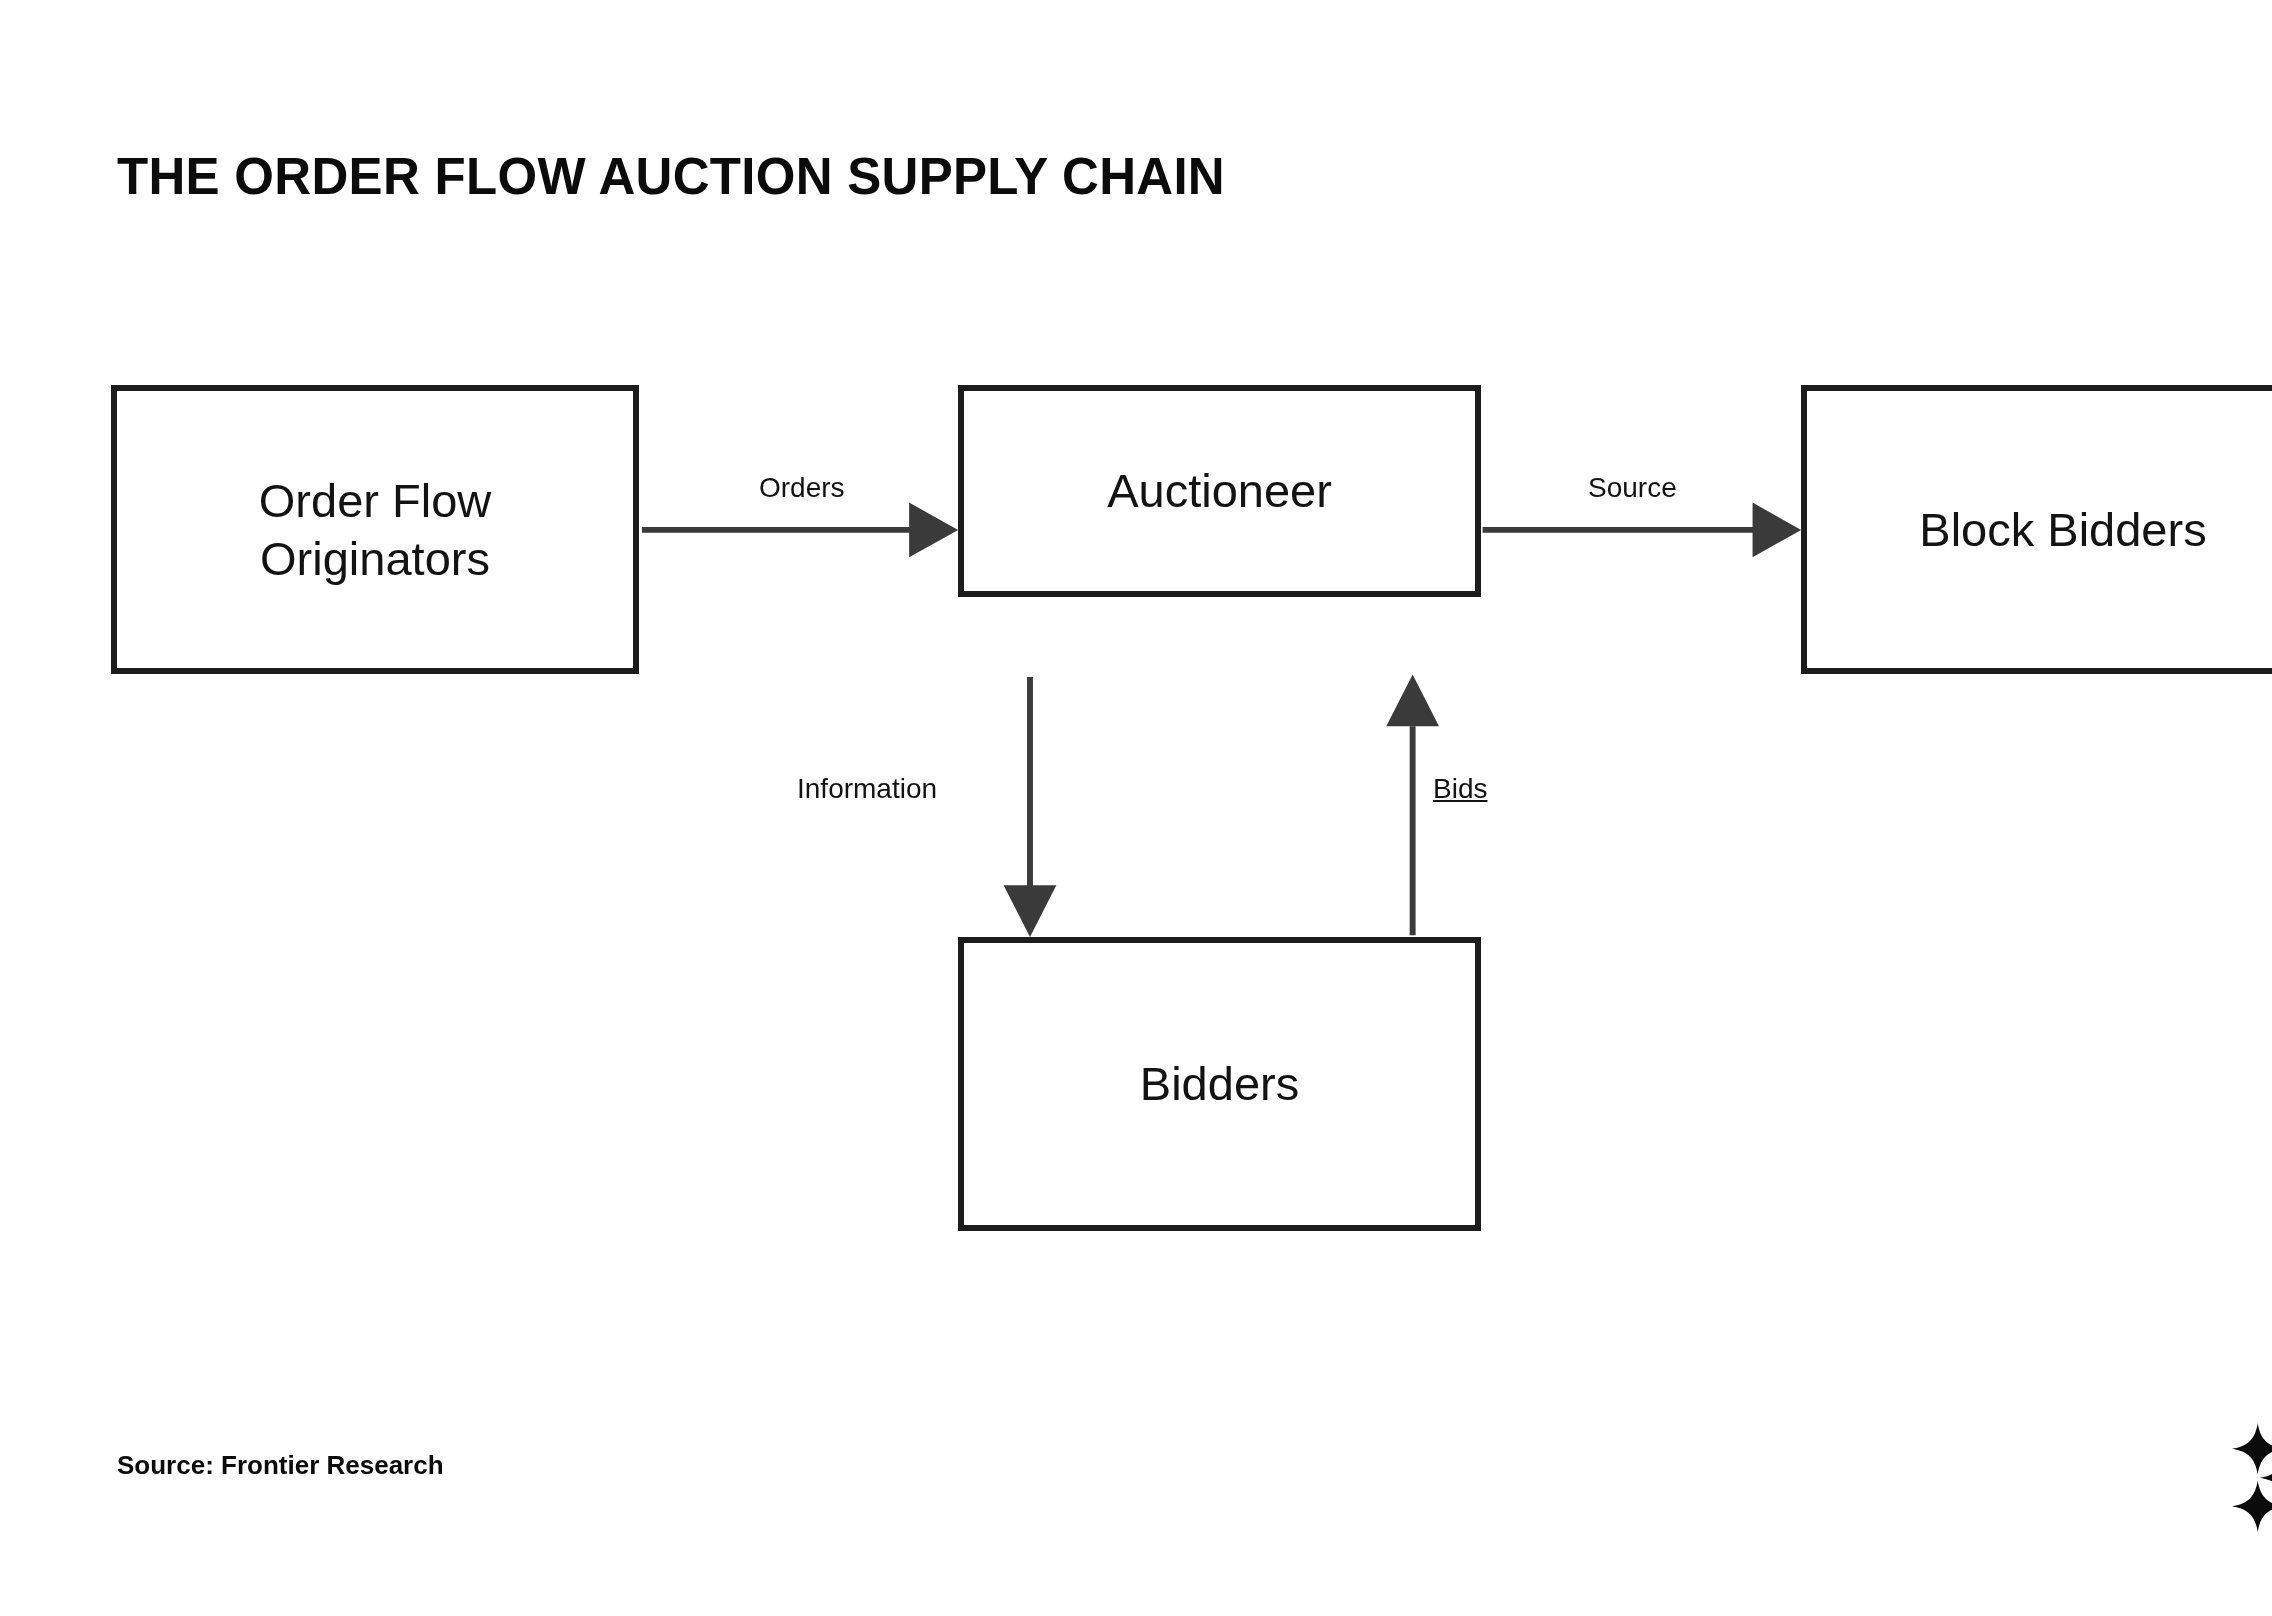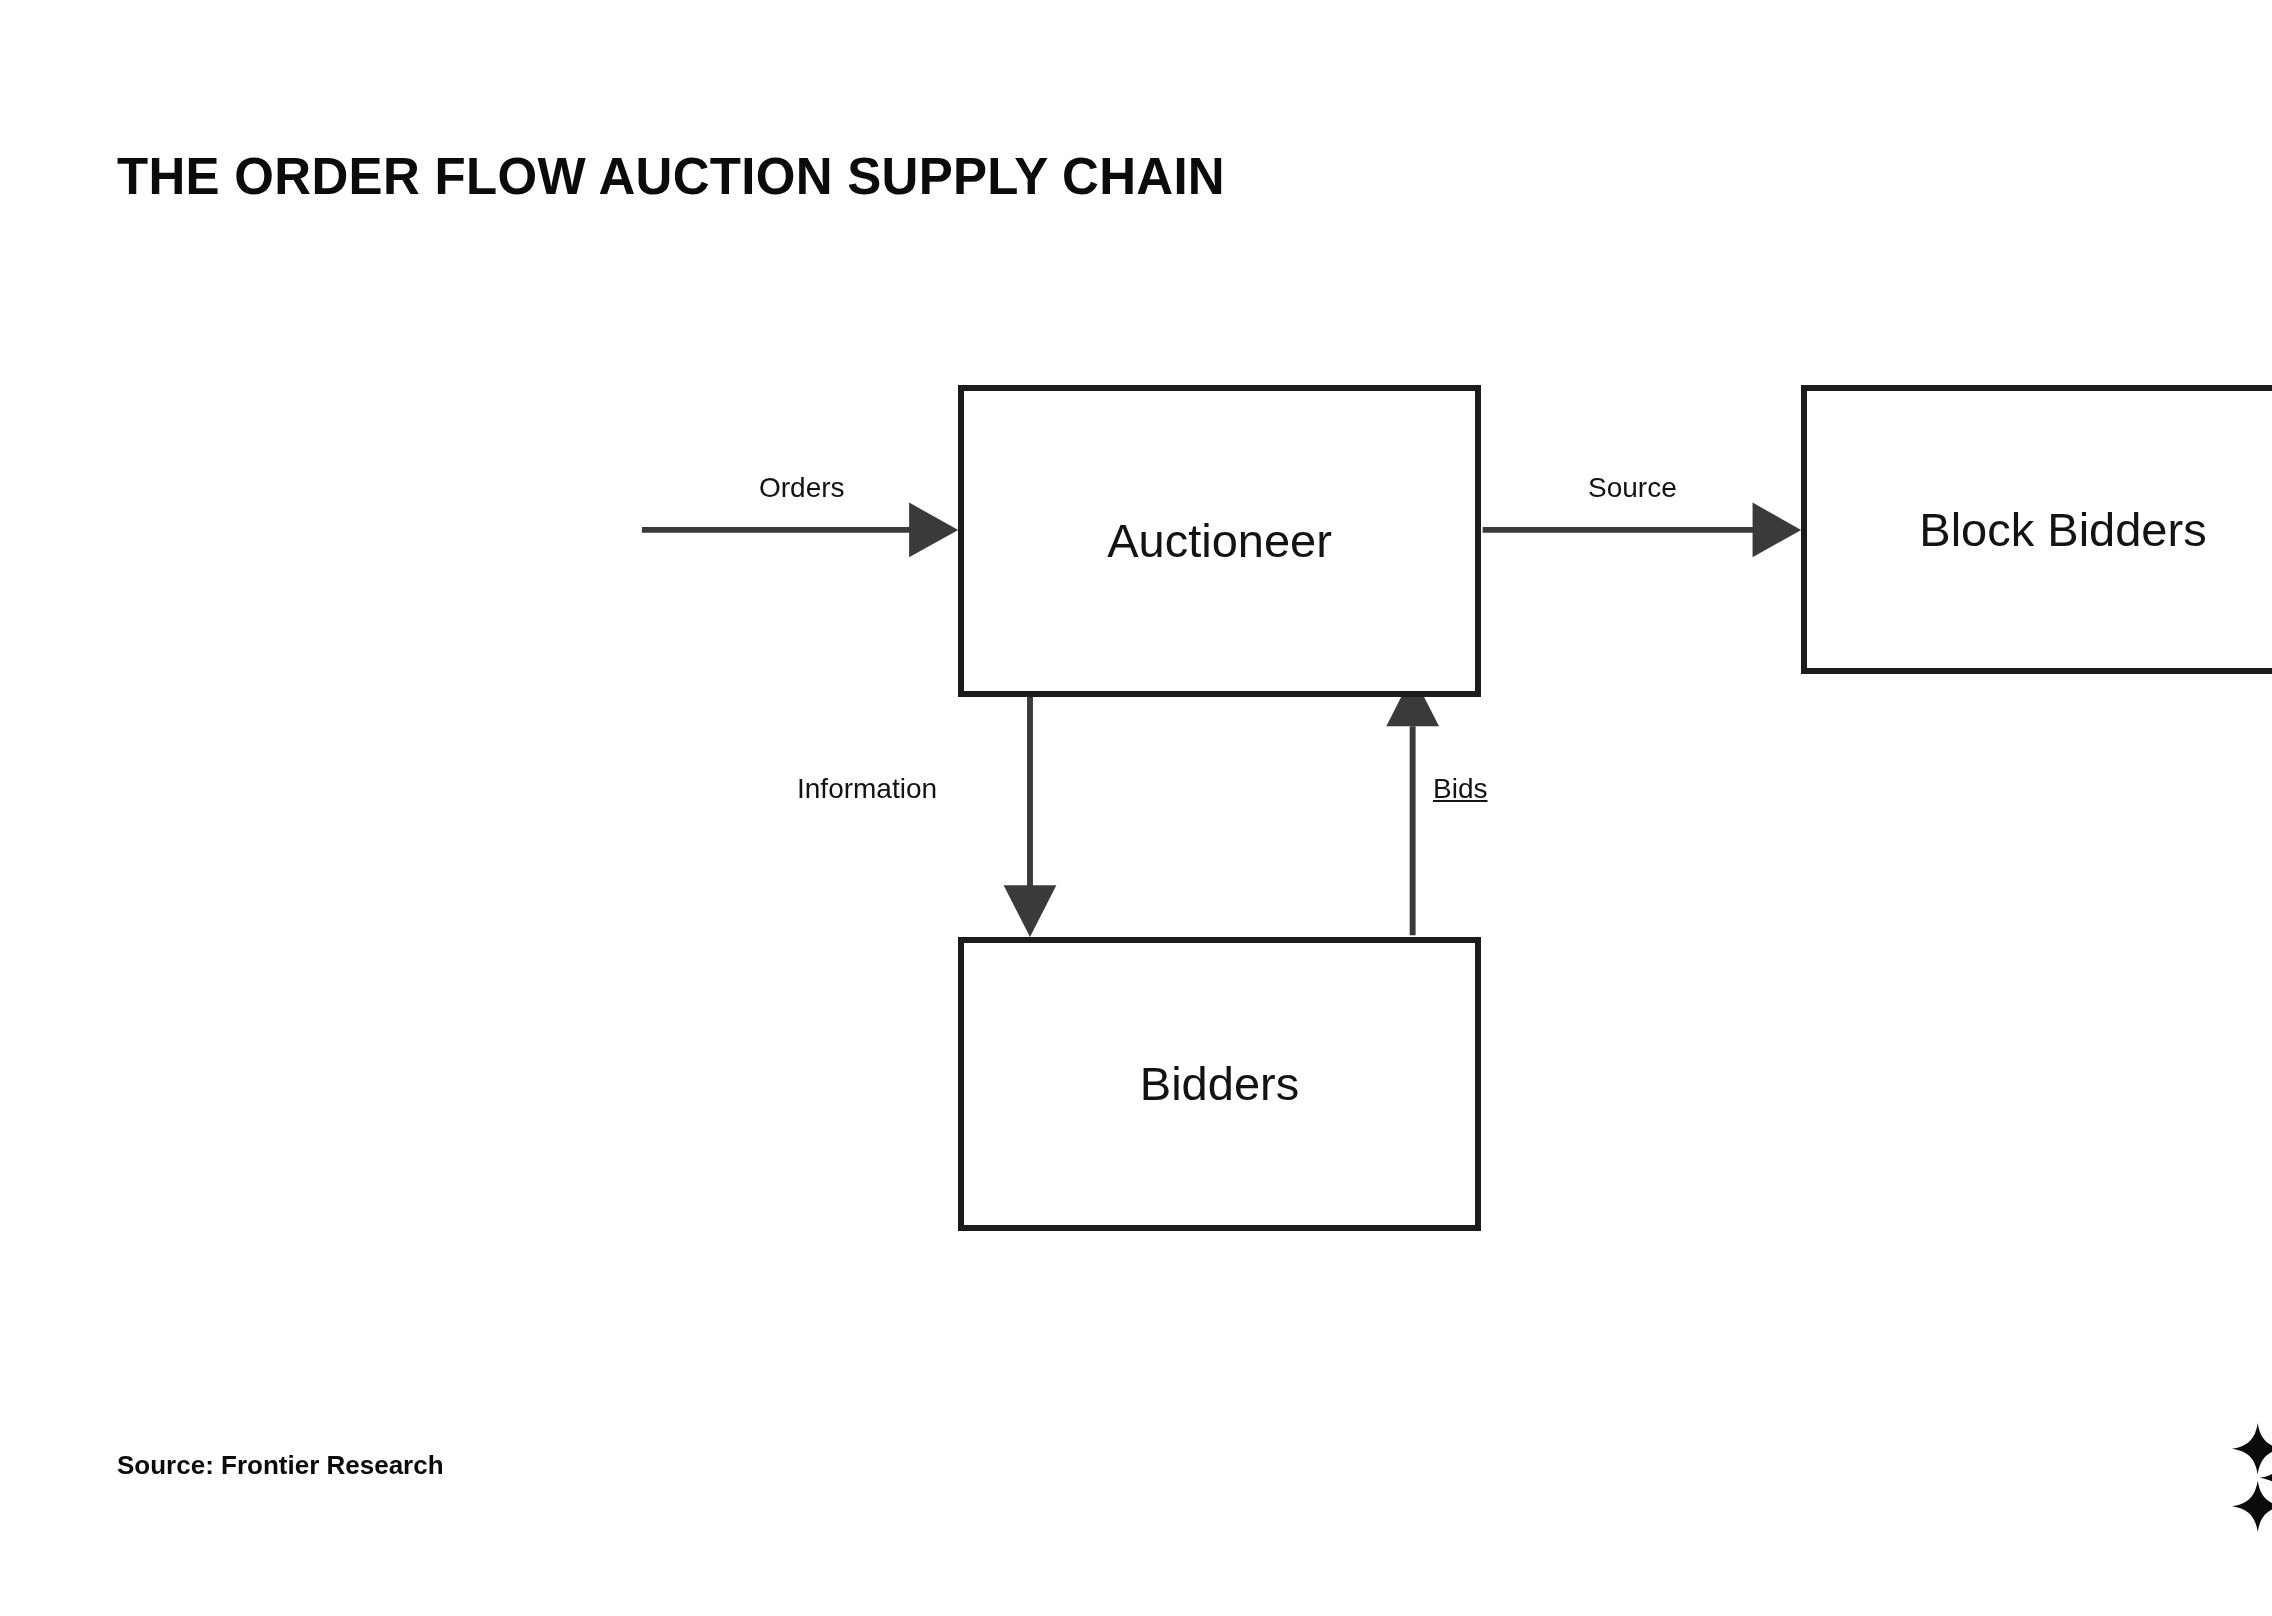--- a/index.html
+++ b/index.html
@@ -52,21 +52,21 @@
   .node-label {
     font-size: 47px;
     font-weight: 400;
     color: #131313;
     line-height: 1.18;
     font-family: "Liberation Sans", sans-serif;
   }
   .node-label.two-line { line-height: 1.22; }
 
   #box-originators { left: 111px;  top: 385px;  width: 528px; height: 289px; }
-  #box-auctioneer  { left: 958px; top: 385px;  width: 523px; height: 312px; }
+  #box-auctioneer  { left: 958px; top: 385px;  width: 523px; height: 212px; }
   #box-builders    { left: 1801px; top: 385px;  width: 524px; height: 289px; }
   #box-bidders     { left: 958px; top: 937px; width: 523px; height: 294px; }
 
   #box-originators .node-label { text-align: center; }
 
   
   .edge-label {
     position: absolute;
     font-size: 28px;
     font-weight: 400;
@@ -133,20 +133,26 @@
       <line x1="2266" y1="1490" x2="2266" y2="1952" stroke="#3a3a3a" stroke-width="13"></line>
       <polygon points="2208,1948 2324,1948 2266,2062" fill="#3a3a3a"></polygon>
     </g>
 
     <g>
       <line x1="3108" y1="2058" x2="3108" y2="1598" stroke="#3a3a3a" stroke-width="13"></line>
       <polygon points="3050,1598 3166,1598 3108,1484" fill="#3a3a3a"></polygon>
     </g>
   </svg>
 
+  <div class="node-box" id="box-originators">
+    <div class="node-label two-line">
+      <div>Order Flow</div>
+      <div>Originators</div>
+    </div>
+  </div>
 
   <div class="node-box" id="box-auctioneer">
     <div class="node-label">Auctioneer</div>
   </div>
 
   <div class="node-box" id="box-builders">
     <div class="node-label">Block Bidders</div>
   </div>
 
   <div class="node-box" id="box-bidders">

